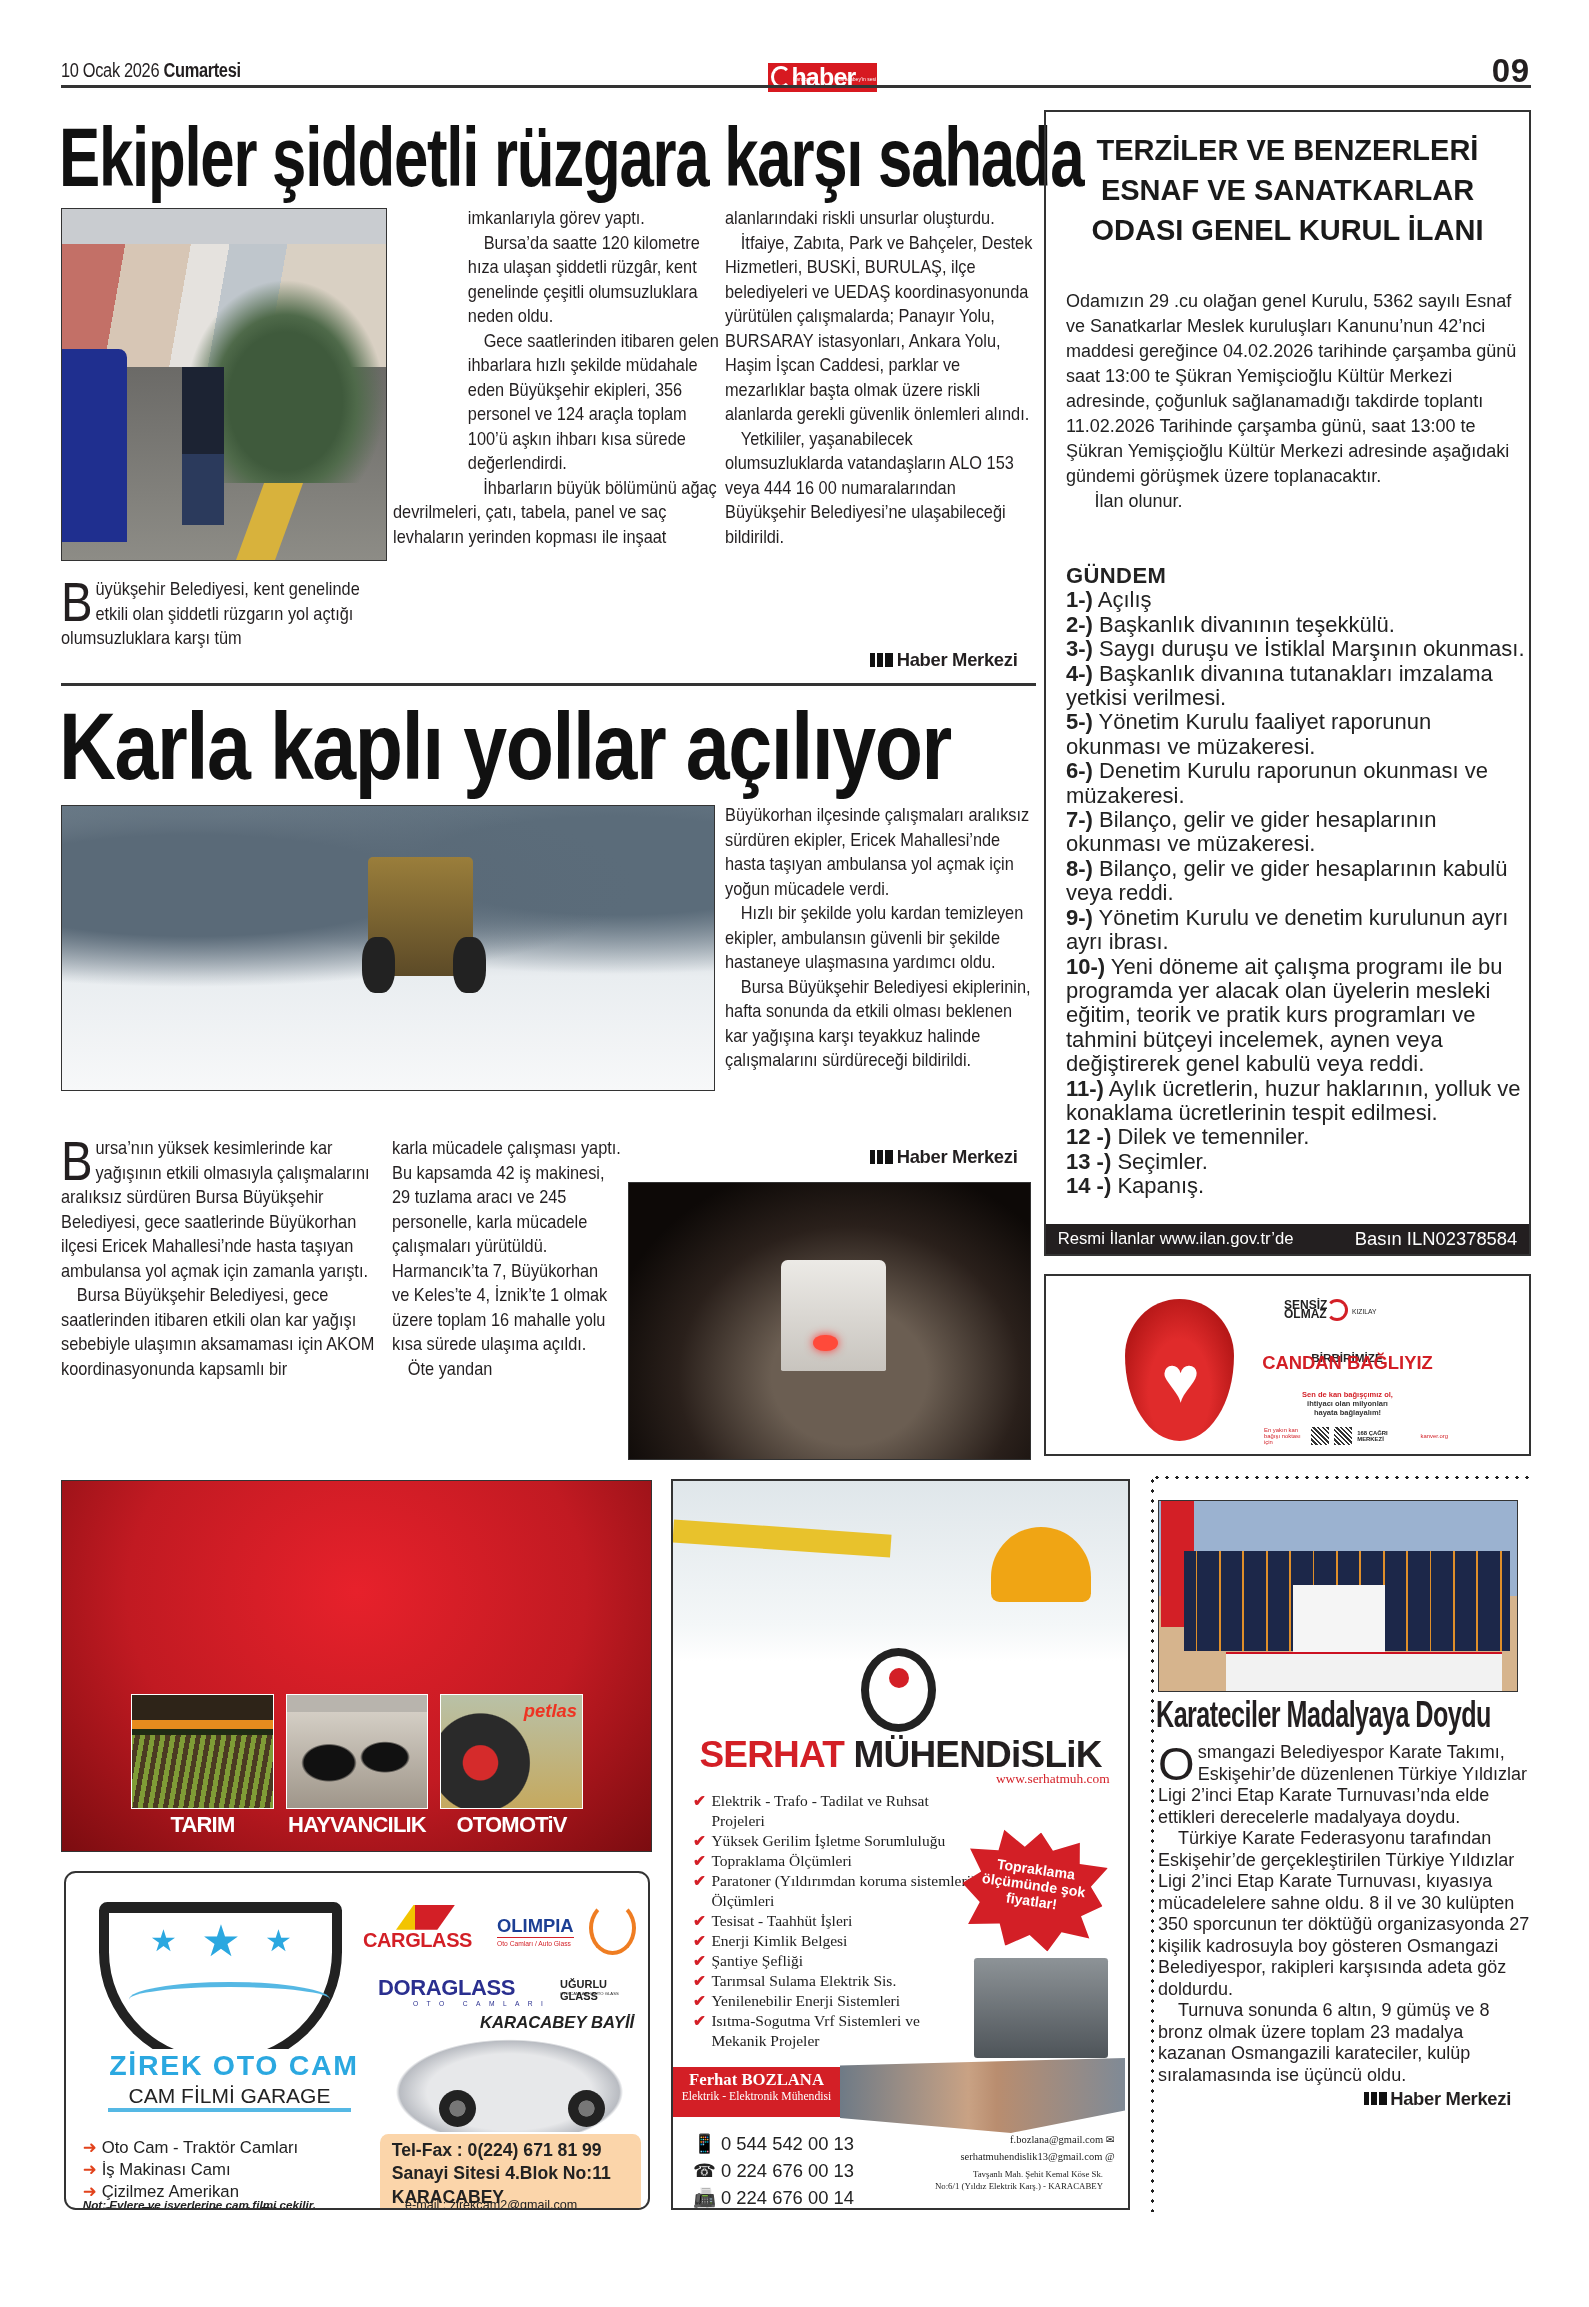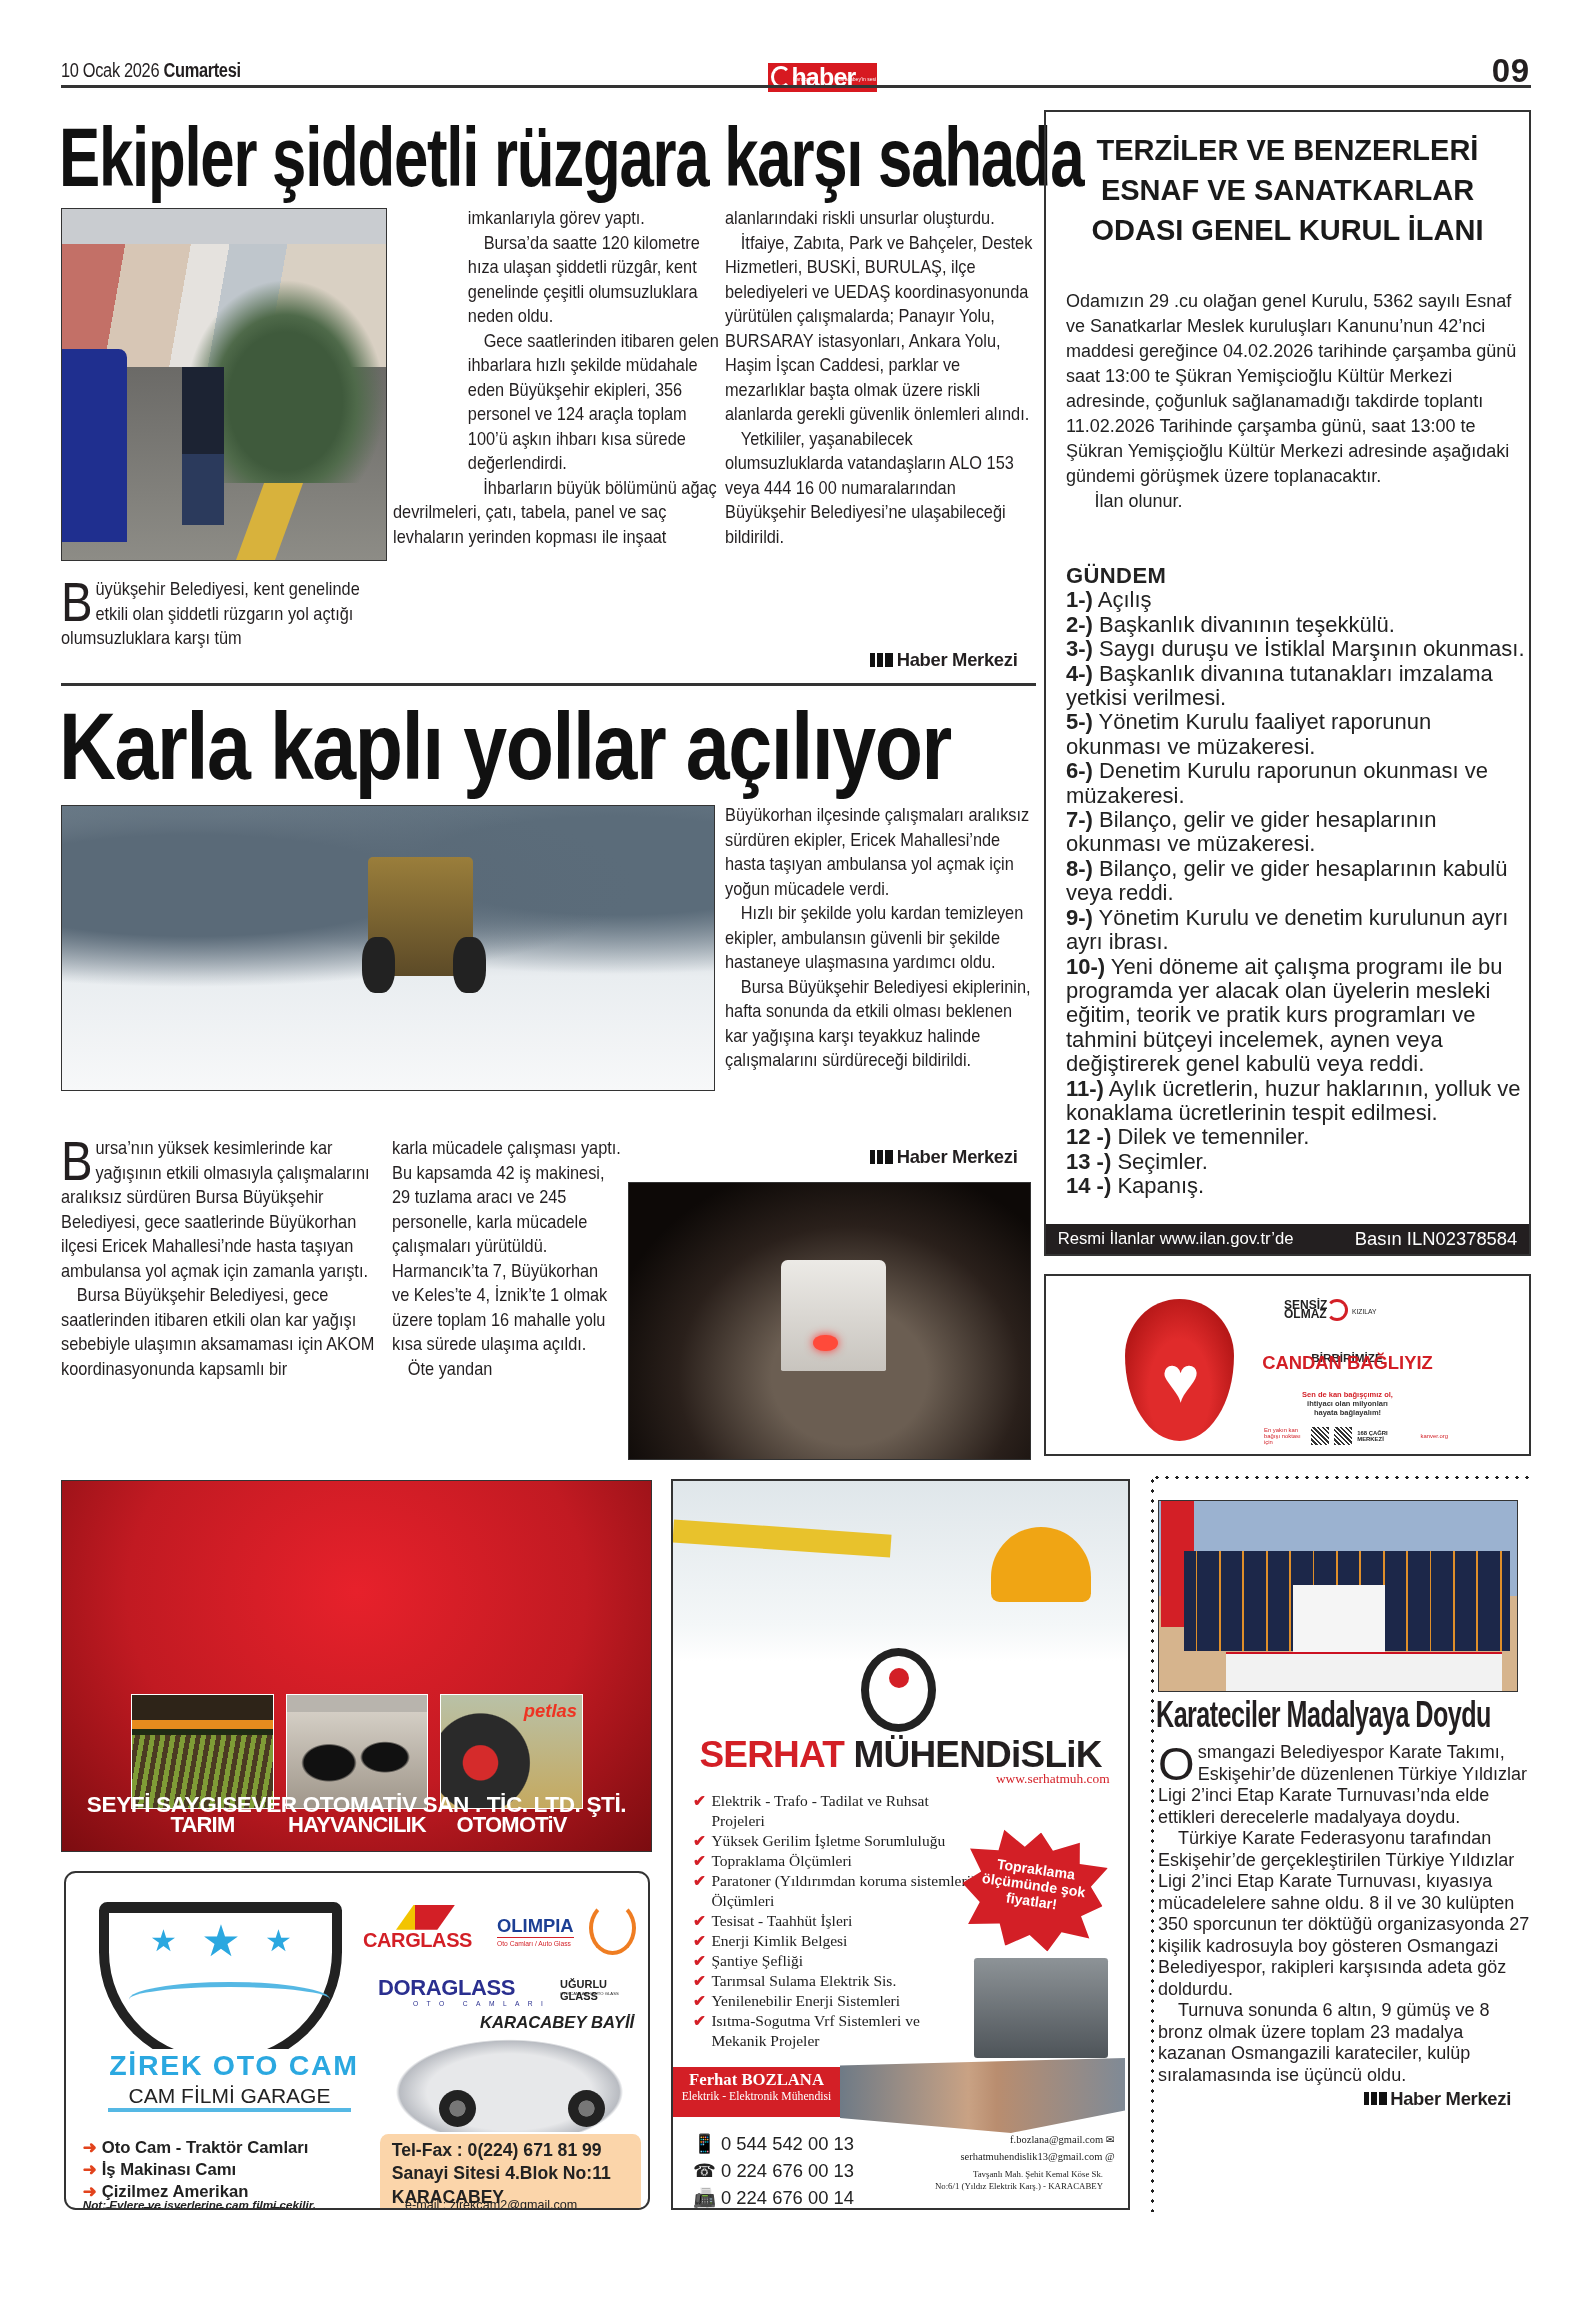--- a/index.html
+++ b/index.html
@@ -94,21 +94,21 @@
   #zirek .olimpia-sub{position:absolute;left:134px;top:44px;color:#d31f26;font-size:6.7px}
   #zirek .swirl{position:absolute;left:226px;top:4.2px;width:47px;height:54px;border:4.2px solid #ef7d22;border-radius:50%;border-top-color:transparent}
   #zirek .dora{position:absolute;left:15px;top:79px;color:#2a2f8f;font-weight:bold;font-size:22px;letter-spacing:-0.4px}
   #zirek .dora-sub{position:absolute;left:50px;top:104px;color:#2a2f8f;font-size:6.7px;letter-spacing:8.4px}
   #zirek .ugurlu{position:absolute;left:197px;top:82px;color:#222;font-weight:bold;font-size:11px}
   #zirek .ugurlu-sub{position:absolute;left:197px;top:95px;color:#222;font-size:4.2px}
   #zirek .bayi{position:absolute;left:117px;top:117px;font-size:16.7px;font-weight:bold;font-style:italic;color:#222}
   #zirek .car{position:absolute;left:314px;top:159px;width:259px;height:100px;background:radial-gradient(ellipse at 50% 60%,#e7e8ea 0 45%,#b9bcc2 60%,transparent 62%)}
   #zirek .car .w1,#zirek .car .w2{position:absolute;bottom:5px;width:37px;height:37px;border-radius:50%;background:radial-gradient(circle,#777 0 30%,#222 32%)}
   #zirek .car .w1{left:59px}#zirek .car .w2{left:188px}
-  #zirek .services{position:absolute;left:16.7px;top:264px;font-size:16.7px;line-height:22px;font-weight:bold;color:#222}
+  #zirek .services{position:absolute;left:16.7px;top:264px;font-size:16.7px;line-height:22px;font-weight:normal;color:#222}
   #zirek .services .arr{color:#e2431c;margin-right:5px}
   #zirek .contact{position:absolute;left:314px;top:261px;width:261px;height:82px;background:#fbd5aa;border-radius:8.4px;padding:5px 11.7px;font-weight:bold;font-size:17.6px;line-height:23.4px;color:#222}
   #zirek .note{position:absolute;left:16.7px;top:325px;font-size:11.7px;font-style:italic;font-weight:bold;color:#222}
   #zirek .email{position:absolute;left:339px;top:325px;font-size:12.6px;color:#222}
   
   #serhat{left:671px;top:1479px;width:459px;height:731px;border:2.5px solid #333;background:#fff;overflow:hidden}
   #serhat .topimg{position:absolute;left:0;top:0;width:100%;height:180px;background:linear-gradient(180deg,#dfe6ea,#f4f7f8 80%,#fff);}
   #serhat .ruler{position:absolute;left:0;top:46px;width:218px;height:23.4px;background:#e8c22c;transform:rotate(4deg)}
   #serhat .helmet{position:absolute;left:318px;top:46px;width:100px;height:75px;background:#f0a514;border-radius:50px 50px 8.4px 8.4px}
   #serhat .logo{position:absolute;left:188px;top:167px;width:75px;height:84px;border:8.4px solid #222;border-radius:50%}
@@ -285,21 +285,20 @@
   </div>
   <div class="labels">
     <span>TARIM</span>
     <span>HAYVANCILIK</span>
     <span>OTOMOTiV</span>
   </div>
 
   <div class="company" style="top:322px;top:320px"></div>
   <div class="company" style="top:310px"></div>
 
-  <div class="company" id="sayg-company" style="top:311px">SEYFİ SAYGISEVER OTOMATİV SAN . TİC. LTD. ŞTİ.</div>
 </div>
 
 <div id="zirek" class="abs">
   <div class="shield"></div>
   <div class="stars">
       <span>★</span>
       <span class="big">★</span>
       <span>★</span>
     </div>
   <div class="car-logo"></div>

